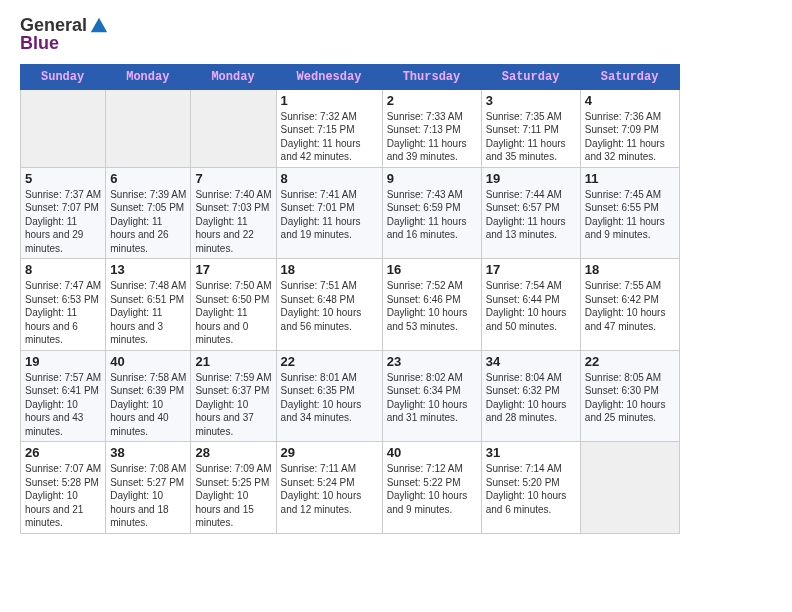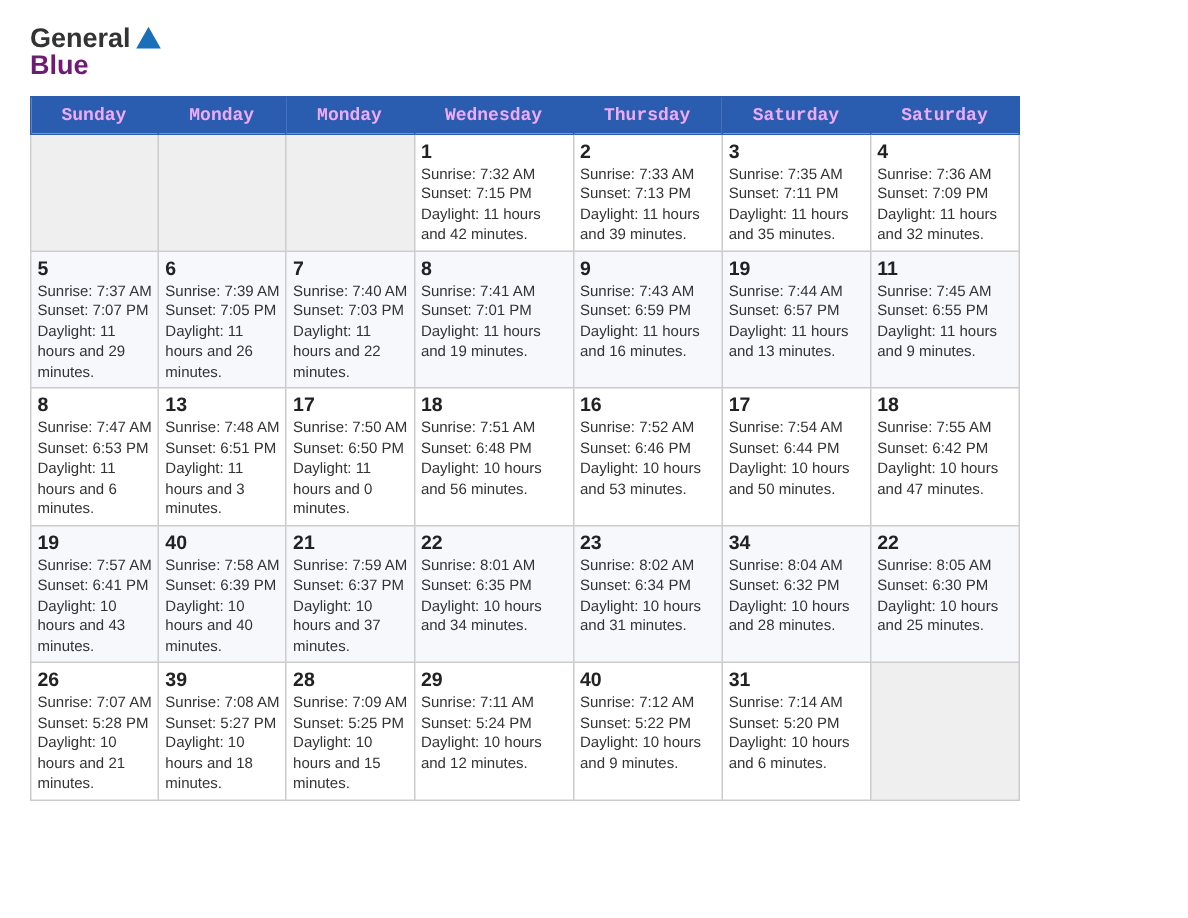--- a/index.html
+++ b/index.html
@@ -235,21 +235,21 @@
             <div class="day-number">22</div>
             <div class="day-info">Sunrise: 8:05 AM<br>Sunset: 6:30 PM<br>Daylight: 10 hours and 25 minutes.</div>
           </td>
         </tr>
         <tr>
           <td>
             <div class="day-number">26</div>
             <div class="day-info">Sunrise: 7:07 AM<br>Sunset: 5:28 PM<br>Daylight: 10 hours and 21 minutes.</div>
           </td>
           <td>
-            <div class="day-number">39</div>
+            <div class="day-number">38</div>
             <div class="day-info">Sunrise: 7:08 AM<br>Sunset: 5:27 PM<br>Daylight: 10 hours and 18 minutes.</div>
           </td>
           <td>
             <div class="day-number">28</div>
             <div class="day-info">Sunrise: 7:09 AM<br>Sunset: 5:25 PM<br>Daylight: 10 hours and 15 minutes.</div>
           </td>
           <td>
             <div class="day-number">29</div>
             <div class="day-info">Sunrise: 7:11 AM<br>Sunset: 5:24 PM<br>Daylight: 10 hours and 12 minutes.</div>
           </td>

